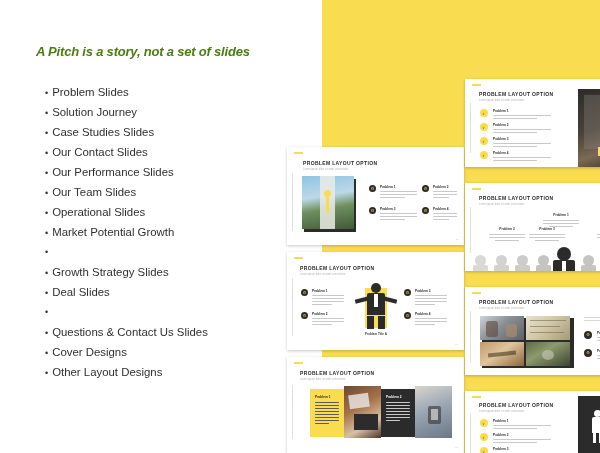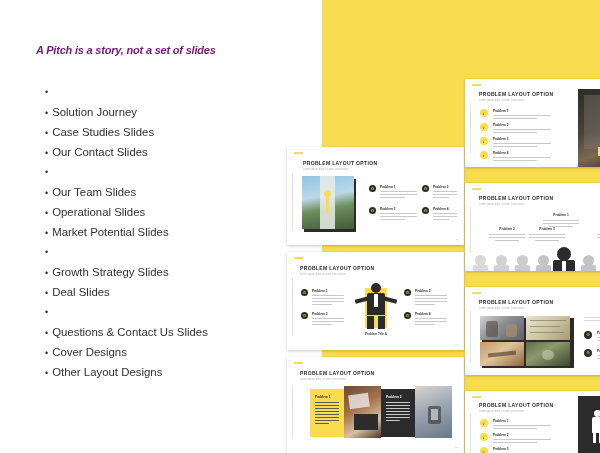--- a/index.html
+++ b/index.html
@@ -15,22 +15,22 @@
   
   .yellow-panel {
     position:absolute; left:322px; top:0; width:278px; height:453px;
     background:#f9dc4f;
   }
 
   
   .left-col { position:absolute; left:0; top:0; width:322px; height:453px; }
   .deck-title {
     position:absolute; left:36px; top:44px; width:280px;
-    font-size:11px; font-weight:bold; font-style:italic;
-    color:#701a75; letter-spacing:-0.2px; white-space:nowrap;
+    font-size:13px; font-weight:bold; font-style:italic;
+    color:#4d7c0f; letter-spacing:-0.2px; white-space:nowrap;
   }
   .bullet-list { position:absolute; left:45px; top:82px; width:270px; }
   .bullet-item {
     display:flex; align-items:baseline;
     height:20px; font-size:11.4px; color:#2f2f2f; line-height:20px;
   }
   .bullet-dot { font-size:9px; color:#2f2f2f; margin-right:4px; line-height:20px; }
 
   
   .slide-card {
@@ -105,47 +105,49 @@
 
 <div id="stage">
 
   <div class="yellow-panel"></div>
 
   <div class="left-col">
     <div class="deck-title">A Pitch is a story, not a set of slides</div>
     <div class="bullet-list">
       <div class="bullet-item">
           <span class="bullet-dot">•</span>
+          <span>Problem Slides</span>
         </div>
       <div class="bullet-item">
           <span class="bullet-dot">•</span>
           <span>Solution Journey</span>
         </div>
       <div class="bullet-item">
           <span class="bullet-dot">•</span>
           <span>Case Studies Slides</span>
         </div>
       <div class="bullet-item">
           <span class="bullet-dot">•</span>
           <span>Our Contact Slides</span>
         </div>
       <div class="bullet-item">
           <span class="bullet-dot">•</span>
+          <span>Our Performance Slides</span>
         </div>
       <div class="bullet-item">
           <span class="bullet-dot">•</span>
           <span>Our Team Slides</span>
         </div>
       <div class="bullet-item">
           <span class="bullet-dot">•</span>
           <span>Operational Slides</span>
         </div>
       <div class="bullet-item">
           <span class="bullet-dot">•</span>
-          <span>Market Potential Slides</span>
+          <span>Market Potential Growth</span>
         </div>
       <div class="bullet-item">
           <span class="bullet-dot">•</span>
         </div>
       <div class="bullet-item">
           <span class="bullet-dot">•</span>
           <span>Growth Strategy Slides</span>
         </div>
       <div class="bullet-item">
           <span class="bullet-dot">•</span>

